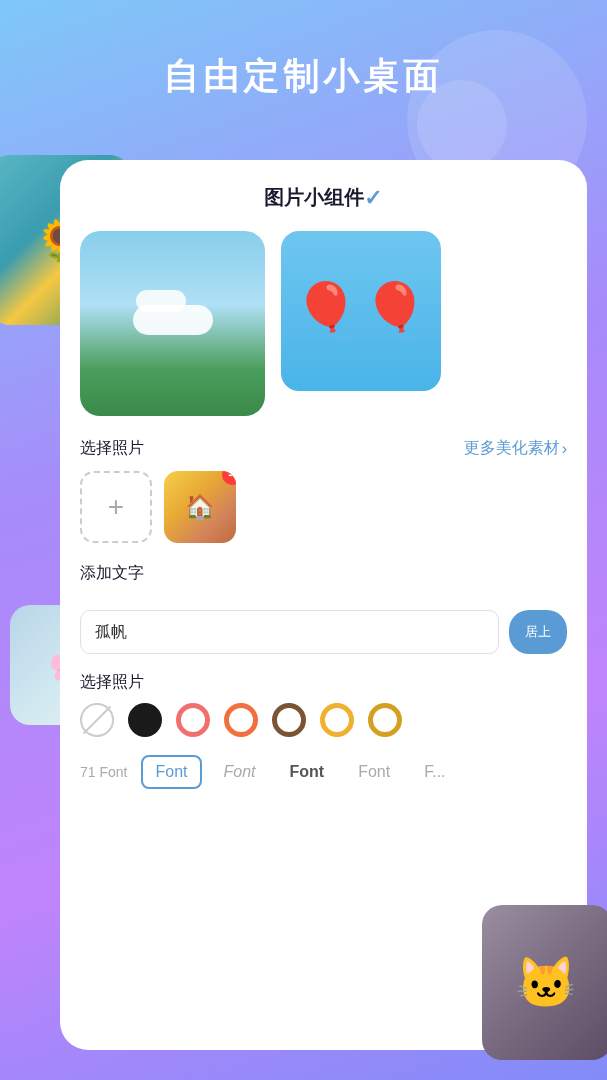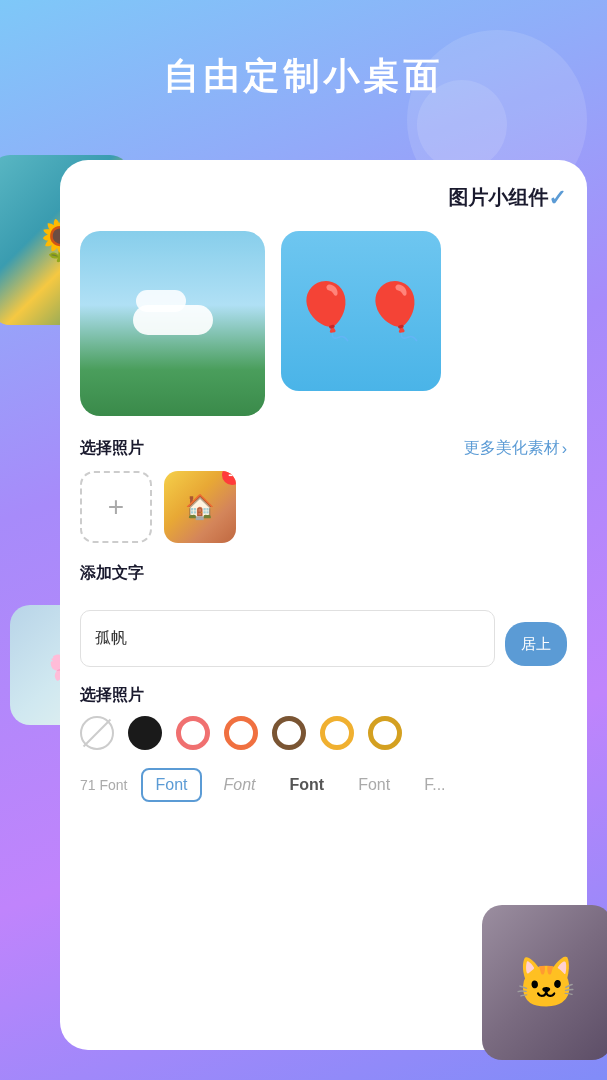--- a/index.html
+++ b/index.html
@@ -100,21 +100,21 @@
       background: white;
       border-radius: 28px;
       padding: 24px 20px;
       z-index: 10;
       overflow: hidden;
     }
 
     .card-header {
       display: flex;
       align-items: center;
-      justify-content: flex-end;
+      justify-content: center;
       margin-bottom: 20px;
     }
     .card-title {
       font-size: 20px;
       font-weight: 600;
       color: #1a1a2e;
     }
     .check-icon {
       color: #5b9bd5;
       font-size: 22px;
@@ -190,21 +190,21 @@
 
     
     .section-header {
       display: flex;
       align-items: center;
       justify-content: space-between;
       margin-bottom: 12px;
     }
     .section-label {
       font-size: 16px;
-      font-weight: 700;
+      font-weight: 400;
       color: #1a1a2e;
     }
     .more-link {
       font-size: 14px;
       color: #5b9bd5;
       display: flex;
       align-items: center;
       gap: 2px;
     }
     .more-link span { font-size: 16px; }
@@ -263,36 +263,35 @@
 
     
     .text-input-row {
       display: flex;
       gap: 10px;
       align-items: center;
       margin-bottom: 18px;
     }
     .text-field {
       flex: 1;
-      height: 57px;
+      height: 44px;
       border: 1.5px solid #e0e0e0;
       border-radius: 10px;
       padding: 0 14px;
       font-size: 16px;
       color: #333;
       outline: none;
     }
     .align-btn {
       height: 44px;
       padding: 0 16px;
       border-radius: 20px;
       border: none;
-      font-size: 15px;
+      font-size: 13px;
       cursor: pointer;
-      margin-top: 11px;
     }
     .align-btn-active {
       background: #5b9bd5;
       color: white;
     }
     .align-btn-inactive {
       background: #f5f5f5;
       color: #555;
     }
 

